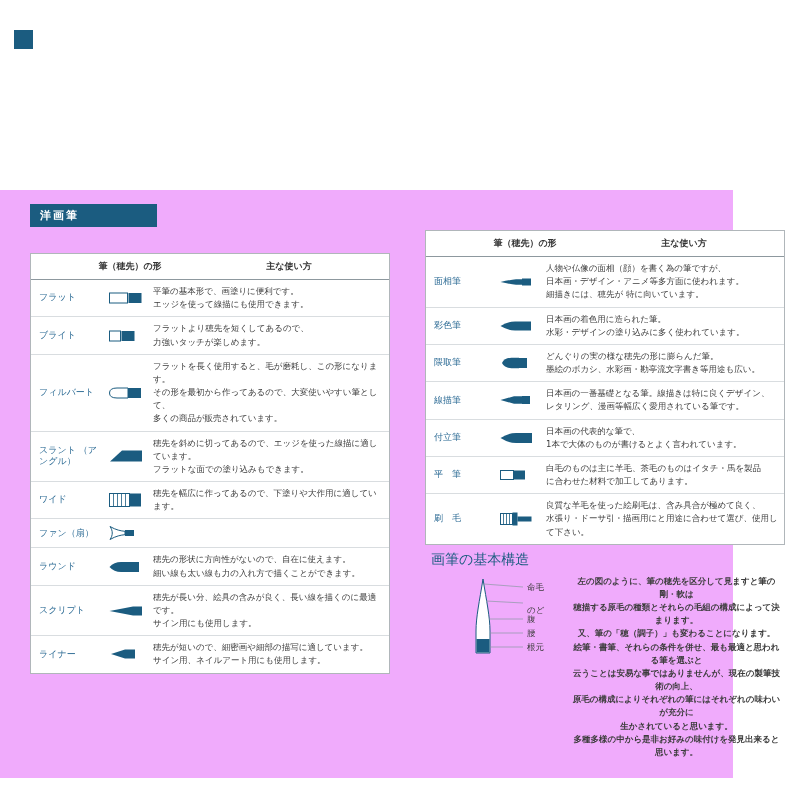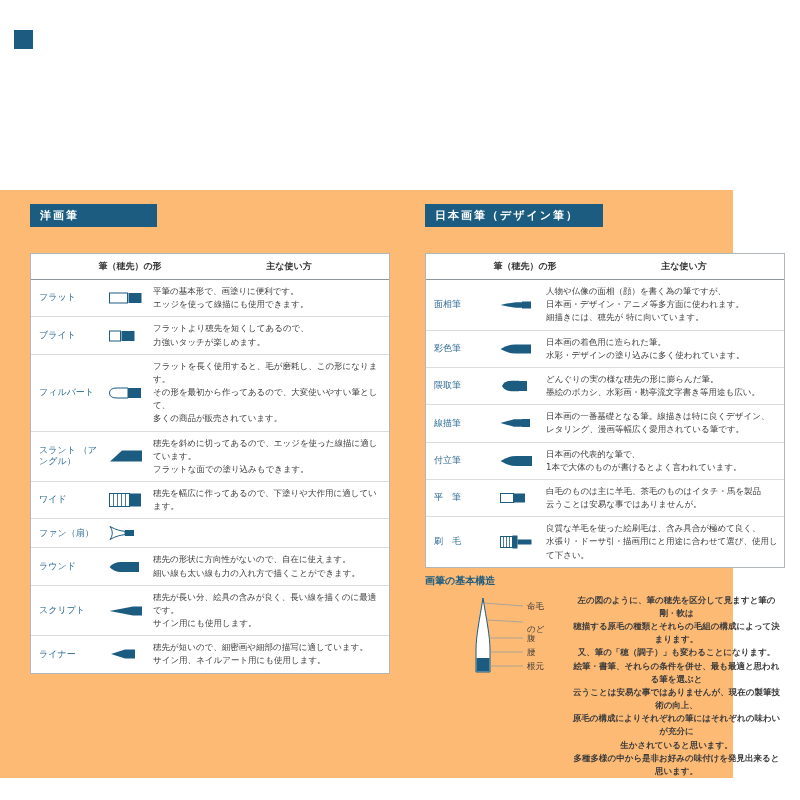--- a/index.html
+++ b/index.html
@@ -1,21 +1,21 @@
 <!DOCTYPE html>
 <html><head>
 <meta charset="utf-8">
 <style>
   html,body{margin:0;padding:0;}
   body{
     width:800px;height:800px;position:relative;background:#ffffff;
     font-family:"DejaVu Sans",sans-serif;color:#3a3a3a;overflow:hidden;
   }
   .logo{position:absolute;left:14px;top:30px;width:19px;height:19px;background:#1b5c80;}
-  .band{position:absolute;left:0;top:190px;width:733px;height:588px;background:#fdba74;}
+  .band{position:absolute;left:0;top:190px;width:733px;height:588px;background:#f0abfc;}
   .colwrap{position:absolute;top:14px;width:360px;}
   .colwrap.left{left:30px;}
   .colwrap.right{left:395px;}
   .tab{display:block;background:#1b5c80;color:#fff;font-size:11px;font-weight:bold;
        padding:4px 10px;letter-spacing:2px;box-sizing:border-box;}
   .tab.w1{width:127px;}
   .tab.w2{width:178px;}
   .tbl{margin-top:26px;background:#ffffff;border:1px solid #b0b6ba;}
   .thead{display:flex;font-size:9px;font-weight:bold;color:#333;
          border-bottom:1px solid #8d989e;padding:6px 0;}
@@ -23,21 +23,21 @@
   .thead .c2{flex:1;text-align:center;}
   .row{display:flex;align-items:center;padding:5px 0;min-height:26px;box-sizing:border-box;}
   .tbody .row:not(:first-child){border-top:1px solid #d9dde0;}
   .bname{width:64px;padding-left:8px;color:#2b6a94;font-size:9px;line-height:1.3;}
   .r .bname{width:58px;}
   .bicon{width:50px;display:flex;justify-content:center;align-items:center;}
   .r .bicon{width:54px;}
   .bdesc{flex:1;font-size:8.5px;line-height:1.55;color:#3c3c3c;
          white-space:pre-line;padding-right:6px;}
   .struct{margin-top:6px;}
-  .struct-title{color:#1b5c80;font-weight:bold;font-size:10px;margin:2px 0 4px 0;}
+  .struct-title{color:#1b5c80;font-weight:normal;font-size:14px;margin:2px 0 4px 6px;}
   .struct-body{display:flex;text-align:center;}
   .diagram{position:relative;width:145px;height:96px;flex:0 0 145px;}
   .diagram svg{position:absolute;left:38px;top:4px;}
   .dlabel{position:absolute;left:102px;font-size:8.5px;color:#3c3c3c;line-height:1;}
   .dl0{top:10px;}.dl1{top:33px;}.dl2{top:42px;}.dl3{top:56px;}.dl4{top:70px;}
   .struct-text{flex:1;font-size:8.5px;line-height:1.55;color:#3c3c3c;
                white-space:pre-line;padding-top:2px;padding-right:2px;font-weight:bold;}
 </style>
 </head>
 <body>
@@ -164,21 +164,20 @@
           </div>
           <div class="bdesc">穂先が短いので、細密画や細部の描写に適しています。
 サイン用、ネイルアート用にも使用します。</div>
         </div>
 
       </div>
     </div>
   </div>
 
   <div class="colwrap right r" style="left:425px;">
-    <div class="tab w2">日本画筆（デザイン筆）</div>
 
     <div class="tbl">
       <div class="thead">
         <div class="c1">筆（穂先）の形</div>
         <div class="c2">主な使い方</div>
       </div>
       <div class="tbody">
 
         <div class="row">
           <div class="bname">面相筆</div>
@@ -243,21 +242,21 @@
 
         <div class="row">
           <div class="bname">平　筆</div>
           <div class="bicon">
             <svg width="40" height="18" viewBox="0 0 40 18">
               <rect x="1.5" y="4.5" width="13" height="9" fill="#fff" stroke="#1b5c80"></rect>
               <rect x="15" y="4.5" width="11" height="9" fill="#1b5c80"></rect>
             </svg>
           </div>
           <div class="bdesc">白毛のものは主に羊毛、茶毛のものはイタチ・馬を製品
-云うことは安易な事ではありませんが。</div>
+に合わせた材料で加工してあります。</div>
         </div>
 
         <div class="row">
           <div class="bname">刷　毛</div>
           <div class="bicon">
             <svg width="40" height="18" viewBox="0 0 40 18">
               <rect x="1.5" y="3.5" width="12" height="11" fill="#fff" stroke="#1b5c80"></rect>
               <line x1="4.5" y1="3.5" x2="4.5" y2="14.5" stroke="#1b5c80" stroke-width="0.8"></line>
               <line x1="7.5" y1="3.5" x2="7.5" y2="14.5" stroke="#1b5c80" stroke-width="0.8"></line>
               <line x1="10.5" y1="3.5" x2="10.5" y2="14.5" stroke="#1b5c80" stroke-width="0.8"></line>

